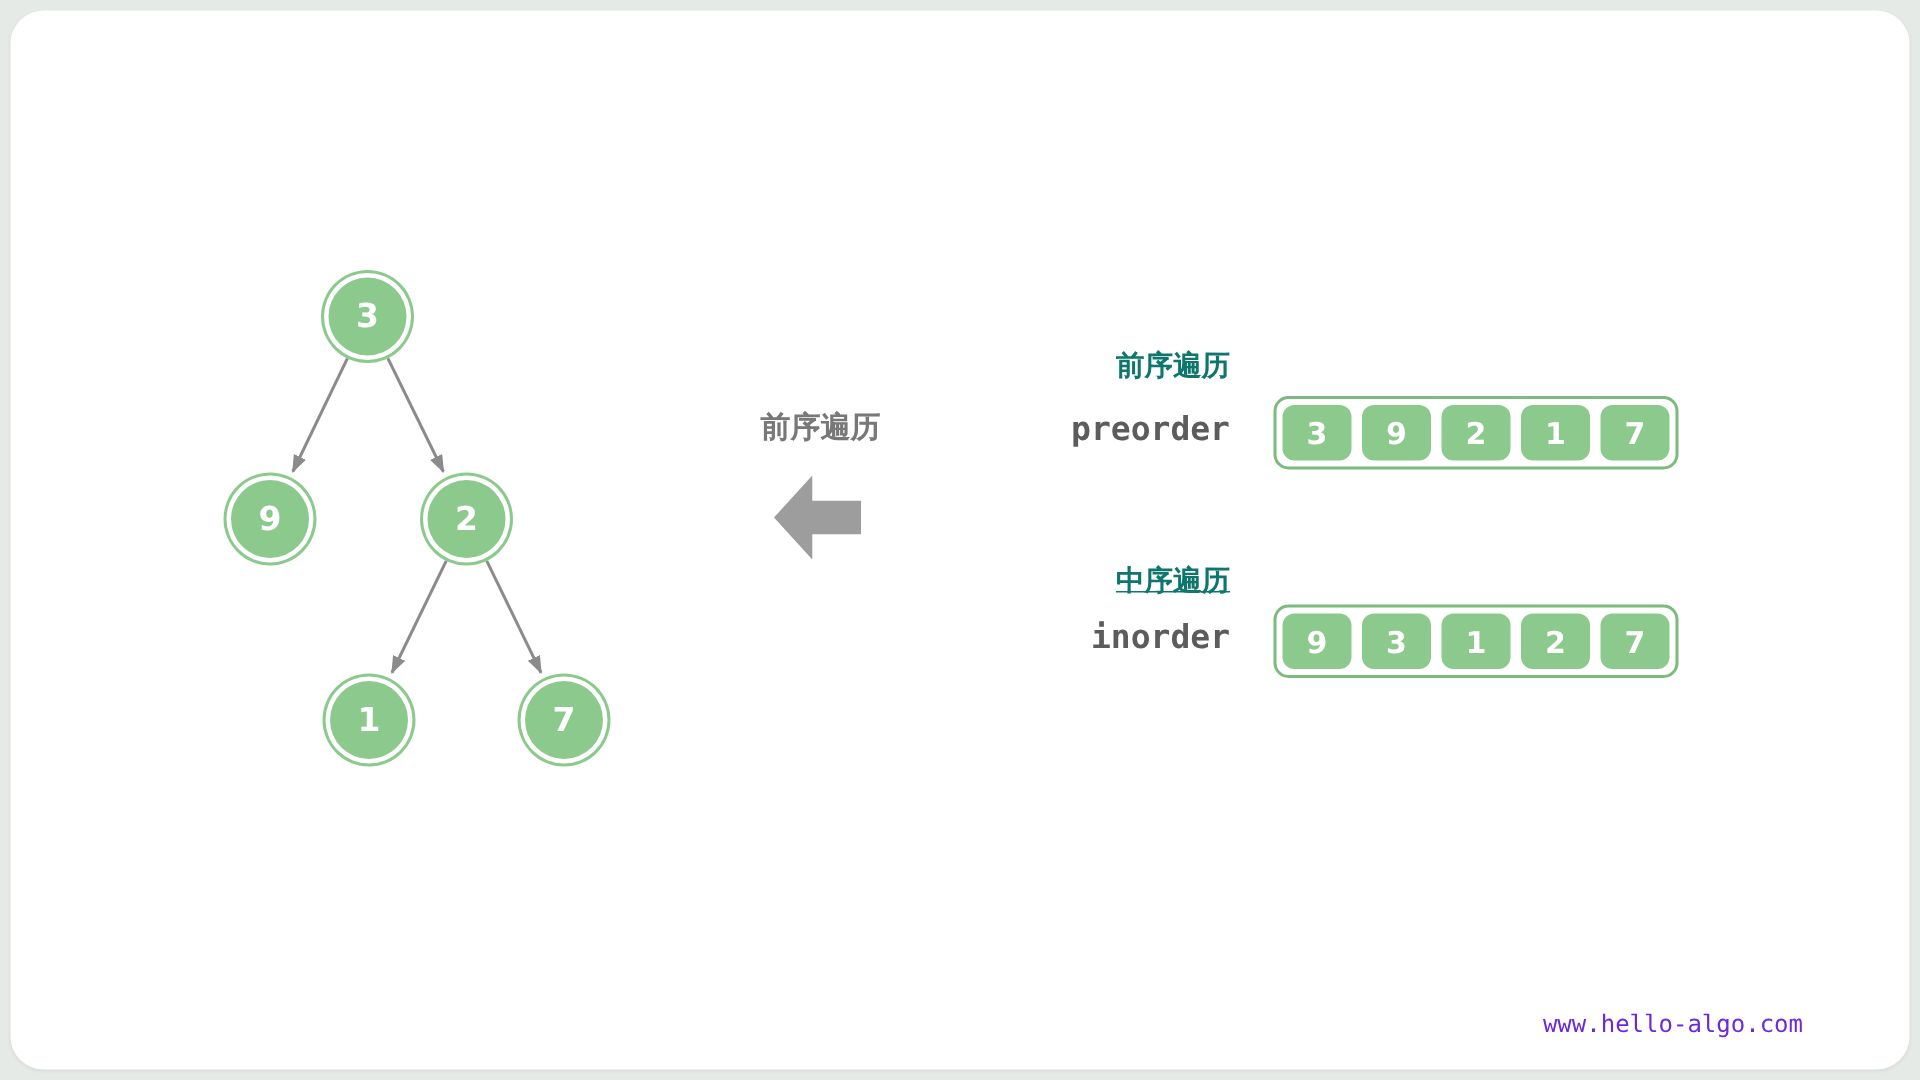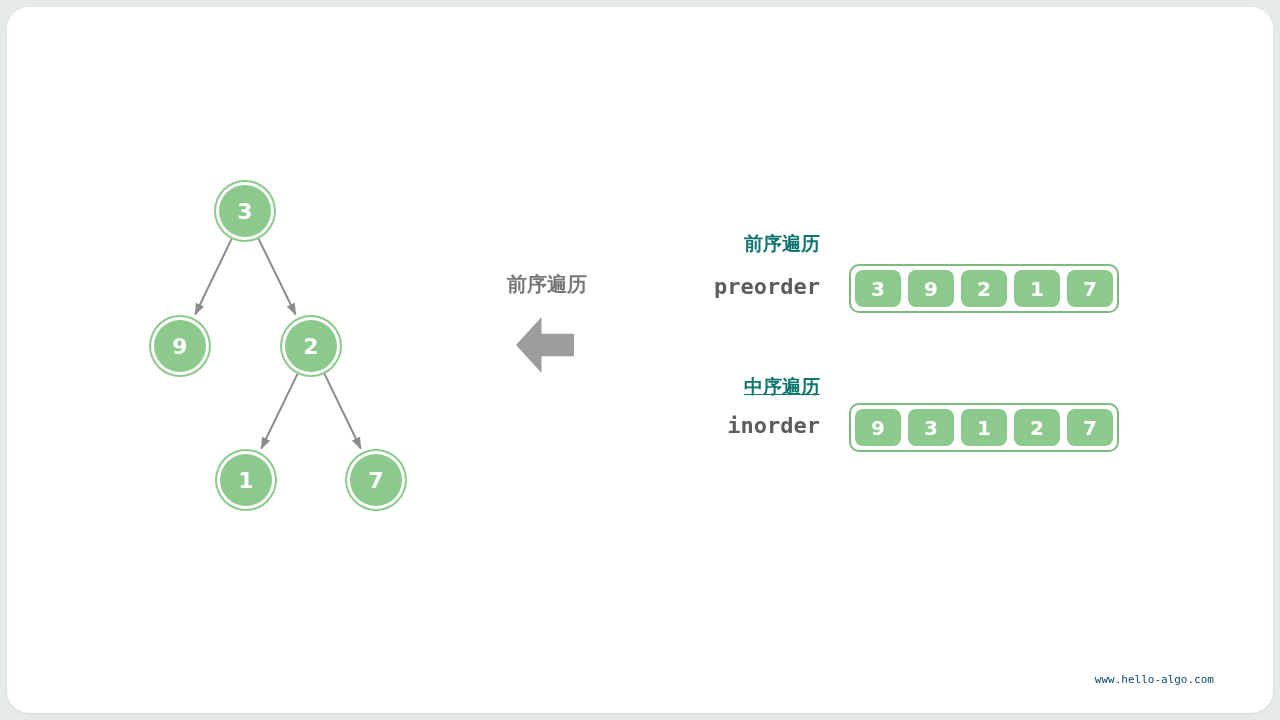--- a/index.html
+++ b/index.html
@@ -110,24 +110,24 @@
     justify-content: center;
     color: #ffffff;
     font-size: 20px;
     font-weight: bold;
     font-family: "DejaVu Sans", sans-serif;
   }
 
   
   .watermark {
     position: absolute;
-    right: 66px; top: 673px;
+    right: 78px; top: 673px;
     font-family: "DejaVu Sans Mono", monospace;
-    font-size: 11px;
-    color: #0c4a6e;
+    font-size: 16px;
+    color: #6d28d9;
   }
 </style>
 </head>
 <body>
 
 <div class="stage">
   <div class="card"></div>
 
   <svg class="edges-svg">
     <defs>

